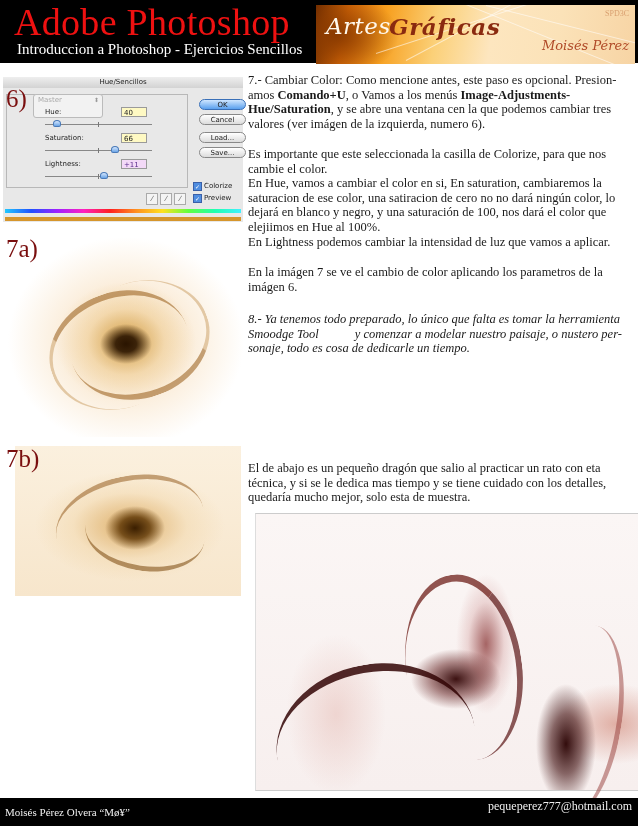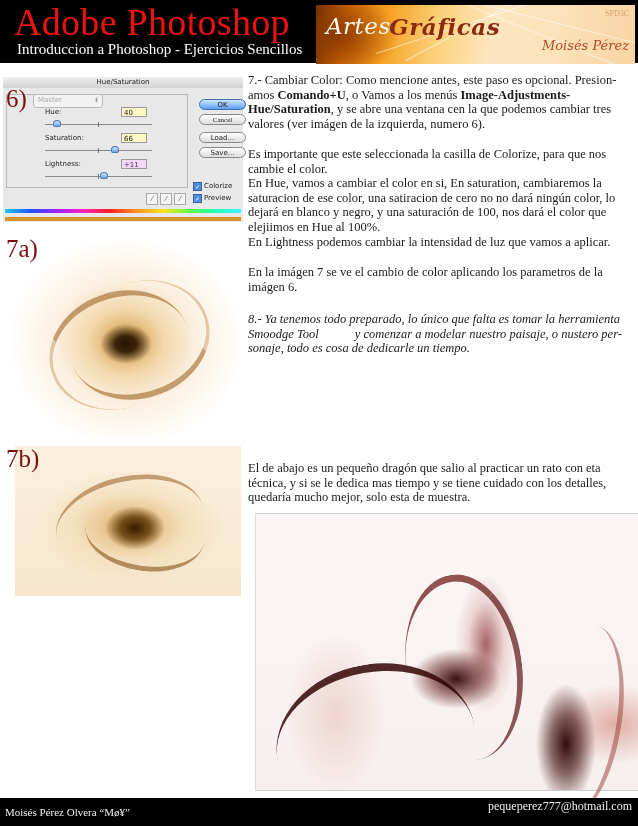--- a/index.html
+++ b/index.html
@@ -28,21 +28,21 @@
 
   
   .step-label { position:absolute; font-size:25px; line-height:26px; color:#7a0f0f; }
 
   
   .dialog { position:absolute; left:3px; top:77px; width:240px; height:145px; background:#e8e8e8;
             font-family:"DejaVu Sans","Liberation Sans",sans-serif; font-size:7px; color:#222; }
   .dialog-titlebar { position:absolute; left:0; top:0; width:240px; height:11px;
                      background:linear-gradient(#eeeeee,#d3d3d3); text-align:center; font-size:7px; line-height:11px; color:#222; }
   .dialog-group { position:absolute; left:3px; top:17px; width:180px; height:92px; border:1px solid #b8b8b8; }
-  .edit-select { position:absolute; left:30px; top:16px; width:70px; height:14px; border:1px solid #bbb; border-radius:3px;
+  .edit-select { position:absolute; left:30px; top:16px; width:70px; height:24px; border:1px solid #bbb; border-radius:3px;
                  background:#f2f2f2; color:#aaa; font-size:7px; line-height:10px; padding-left:4px; box-sizing:border-box; }
   .edit-select .arrows { position:absolute; right:3px; top:0; color:#999; font-size:6px; }
   .field-label { position:absolute; font-size:7px; color:#222; }
   .field-input { position:absolute; width:26px; height:10px; background:#fef9c3; border:1px solid #9a9a9a;
                  font-size:7px; line-height:10px; padding-left:2px; box-sizing:border-box; color:#222; }
   .field-input.lightness { background:#f3d9f7; color:#5a2a8a; }
   .slider { position:absolute; height:1px; background:#888; width:107px; }
   .slider .tick { position:absolute; left:53px; top:-2px; width:1px; height:5px; background:#777; }
   .slider .thumb { position:absolute; top:-4px; width:8px; height:7px; border-radius:50% 50% 2px 2px;
                    background:linear-gradient(#d6e8ff,#6aa4e6); border:1px solid #4a7ab8; box-sizing:border-box; }
@@ -102,21 +102,21 @@
     <div class="banner-streak" style="left:140px;top:-5px;width:200px;transform:rotate(22deg);"></div>
     <div class="banner-streak" style="left:170px;top:0px;width:180px;transform:rotate(14deg);"></div>
     <span class="banner-artes">Artes</span>
     <span class="banner-graficas">Gráficas</span>
     <span class="banner-code">SPD3C</span>
     <span class="banner-author">Moisés Pérez</span>
   </div>
 </div>
 
 <div class="dialog">
-  <div class="dialog-titlebar">Hue/Saturation</div>
+  <div class="dialog-titlebar">Hue/Sencillos</div>
   <div class="dialog-group">
     <div class="edit-select" style="left:26px;top:-1px;">
       <span>Master</span>
       <span class="arrows">⬍</span>
     </div>
     <span class="field-label" style="left:38px;top:13px;">Hue:</span>
     <div class="field-input" style="left:114px;top:12px;">40</div>
     <div class="slider" style="left:38px;top:29px;">
       <div class="tick"></div>
       <div class="thumb" style="left:8px;"></div>
@@ -128,21 +128,21 @@
       <div class="thumb" style="left:66px;"></div>
     </div>
     <span class="field-label" style="left:38px;top:65px;">Lightness:</span>
     <div class="field-input lightness" style="left:114px;top:64px;">+11</div>
     <div class="slider" style="left:38px;top:81px;">
       <div class="tick"></div>
       <div class="thumb" style="left:55px;"></div>
     </div>
   </div>
   <div class="dlg-btn primary" style="top:22px;">OK</div>
-  <div class="dlg-btn" style="top:37px;font-family:Liberation Serif, serif;">Cancel</div>
+  <div class="dlg-btn" style="top:37px;">Cancel</div>
   <div class="dlg-btn" style="top:55px;">Load...</div>
   <div class="dlg-btn" style="top:70px;">Save...</div>
   <div class="eyedropper" style="left:143px;">⁄</div>
   <div class="eyedropper" style="left:157px;">⁄</div>
   <div class="eyedropper" style="left:171px;">⁄</div>
   <div class="checkbox-row" style="top:105px;">
     <span class="checkbox">✓</span><span>Colorize</span>
   </div>
   <div class="checkbox-row" style="top:117px;">
     <span class="checkbox">✓</span><span>Preview</span>

